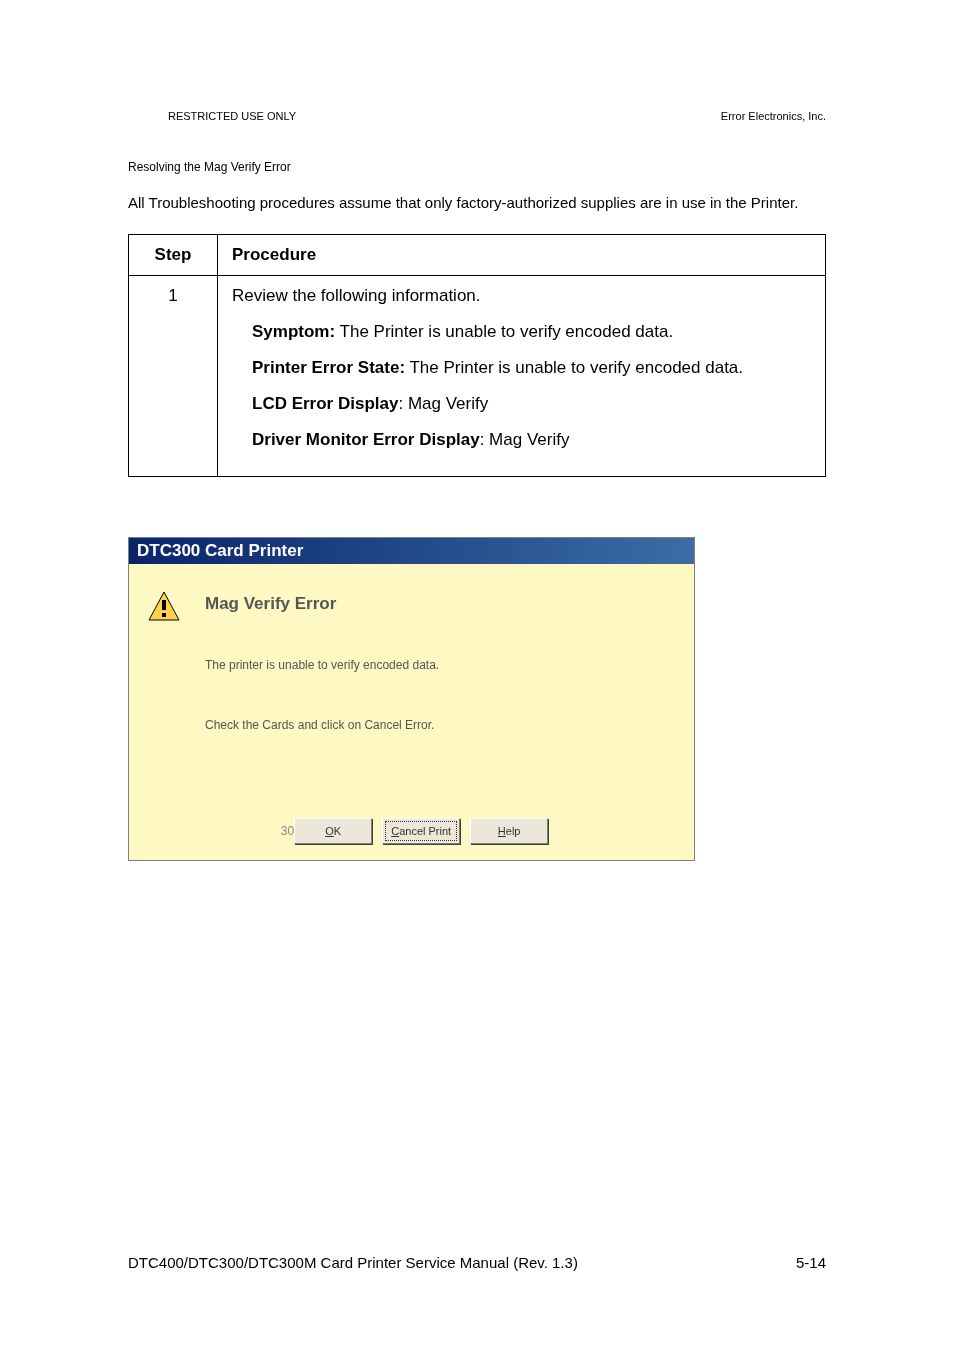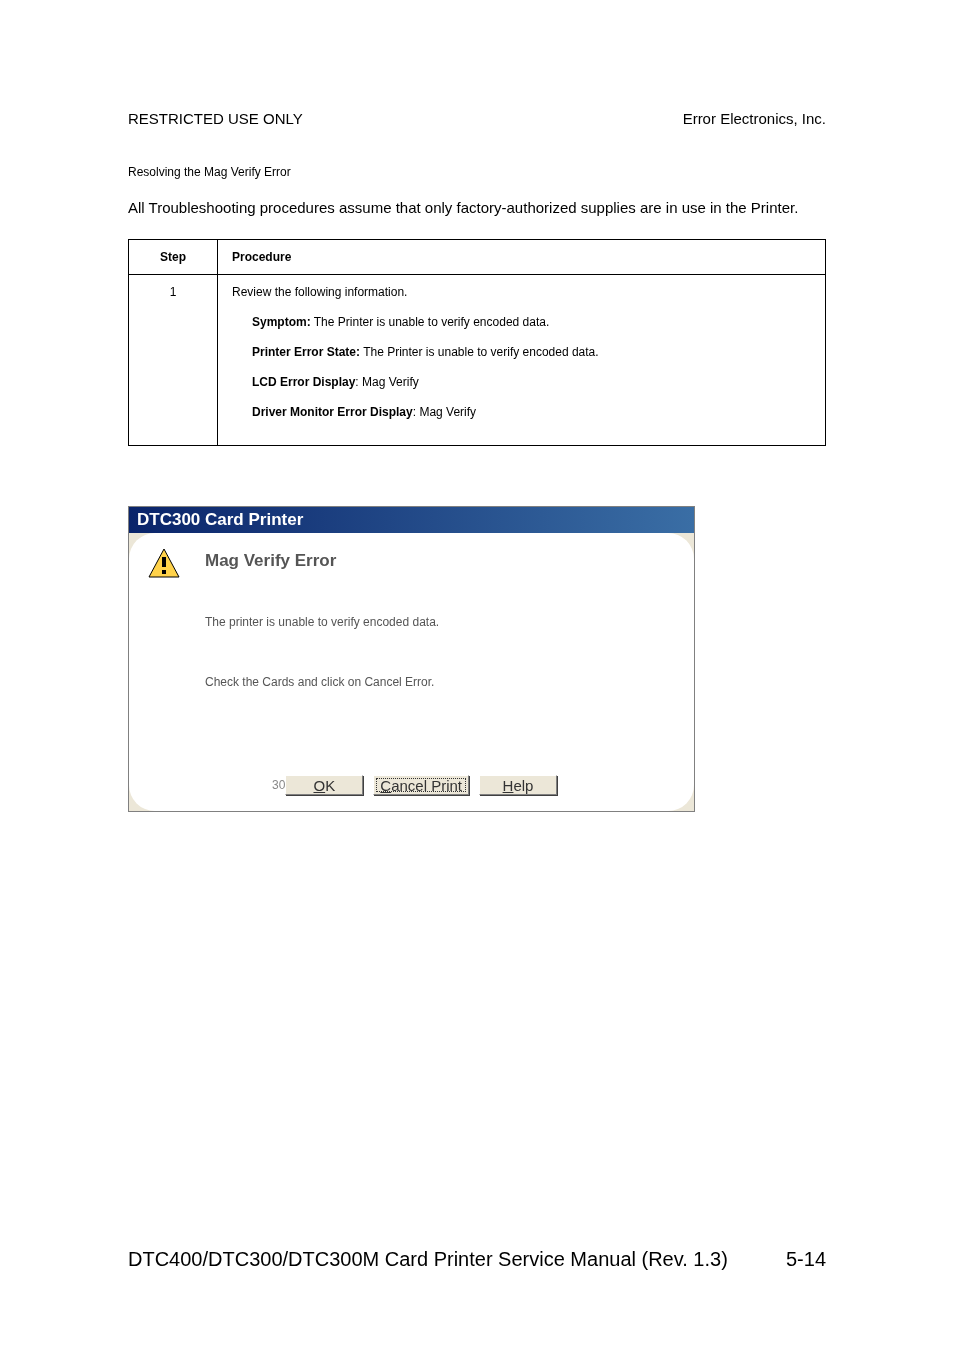--- a/index.html
+++ b/index.html
@@ -13,37 +13,38 @@
   .page {
     width: 954px;
     height: 1351px;
     position: relative;
     box-sizing: border-box;
     padding: 110px 128px 0 128px;
   }
   .header-line {
     display: flex;
     justify-content: space-between;
-    font-size: 15px;
+    font-size: 11px;
     margin-bottom: 38px;
+    margin-left: 40px;
   }
   .section-heading {
     font-size: 12px;
     font-weight: normal;
     margin-bottom: 18px;
   }
   .intro {
     font-size: 15px;
     line-height: 1.4;
     margin-bottom: 21px;
   }
   table.steps {
     border-collapse: collapse;
     width: 100%;
-    font-size: 12px;
+    font-size: 17px;
   }
   table.steps th, table.steps td {
     border: 1px solid #000;
     padding: 10px 14px;
     vertical-align: top;
     text-align: left;
   }
   table.steps th:first-child, table.steps td:first-child {
     width: 60px;
     text-align: center;
@@ -66,24 +67,23 @@
     font-family: Tahoma, Arial, sans-serif;
   }
   .dialog-title {
     background: linear-gradient(to right, #0a246a, #3a6ea5);
     color: #ffffff;
     font-weight: bold;
     font-size: 17px;
     padding: 3px 8px;
   }
   .dialog-body {
-    padding: 14px 18px 16px 18px;
-    background: #ffffff;
+    padding: 26px 18px 16px 18px;
+    background: #fef9c3;
     box-sizing: border-box;
-    border-radius: 26px;
   }
   .dialog-content-row {
     display: flex;
     align-items: flex-start;
   }
   .dialog-icon {
     flex: 0 0 36px;
     margin-right: 22px;
   }
   .dialog-text {
@@ -113,22 +113,22 @@
     font-size: 12px;
     color: #888;
     margin-left: 6px;
   }
   .dialog-buttons {
     display: flex;
     gap: 10px;
   }
   .dlg-btn {
     min-width: 78px;
-    height: 20px;
-    font-size: 15px;
+    height: 26px;
+    font-size: 11px;
     font-family: Tahoma, Arial, sans-serif;
     background: #ece7d8;
     border-top: 1px solid #fff;
     border-left: 1px solid #fff;
     border-right: 1px solid #808080;
     border-bottom: 1px solid #808080;
     box-shadow: 1px 1px 0 #404040;
     cursor: pointer;
     padding: 0 6px;
     color: #333;
@@ -141,21 +141,21 @@
     text-decoration: underline;
   }
 
   .footer {
     position: absolute;
     bottom: 80px;
     left: 128px;
     right: 128px;
     display: flex;
     justify-content: space-between;
-    font-size: 20px;
+    font-size: 15px;
     text-align: right;
   }
 </style>
 </head>
 <body>
 
 <div class="page">
 
   <div class="header-line">
     <span>RESTRICTED USE ONLY</span>

